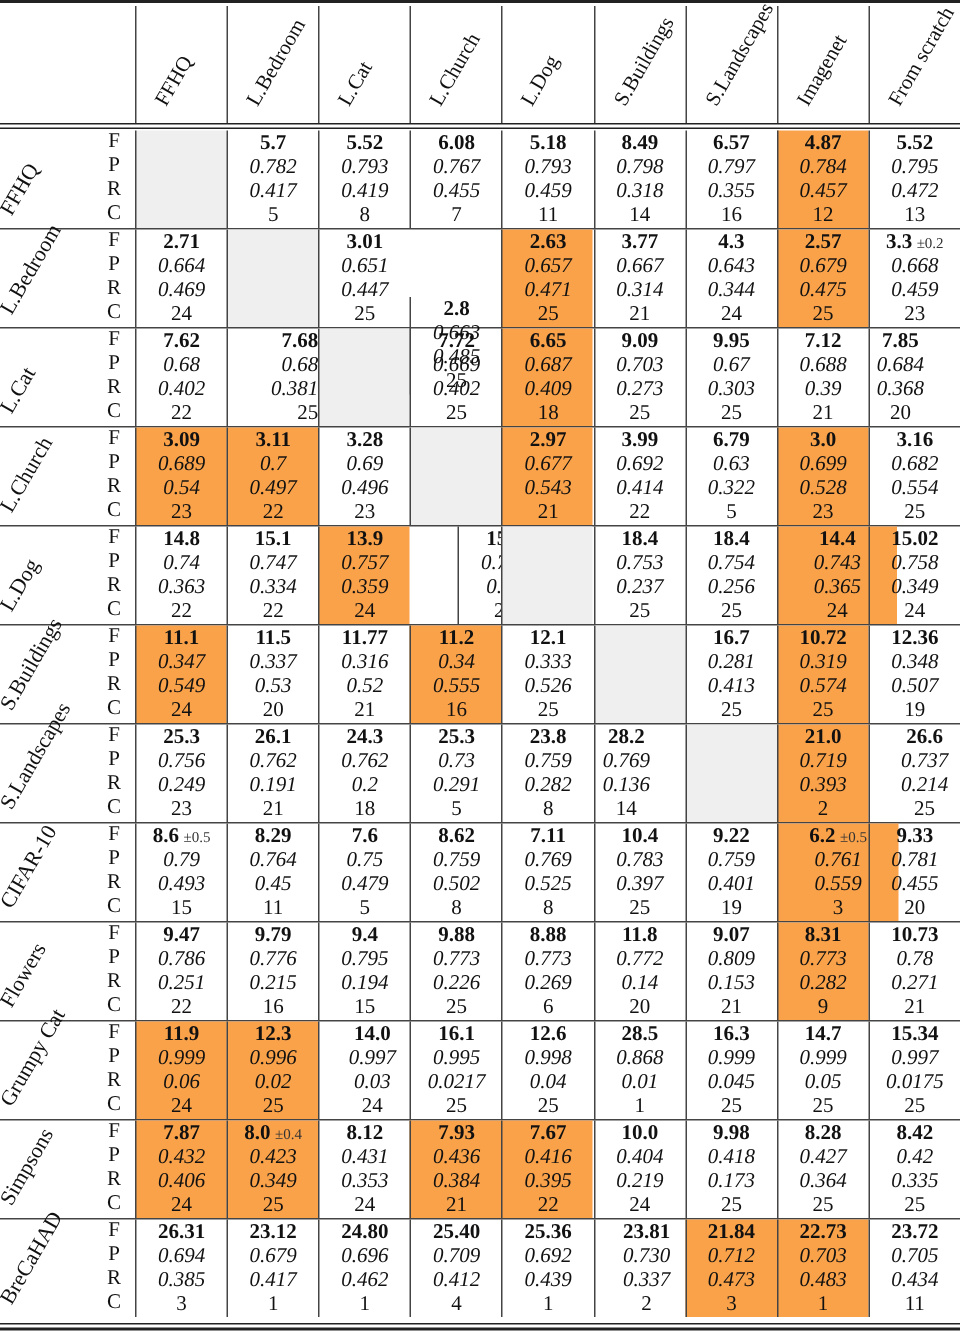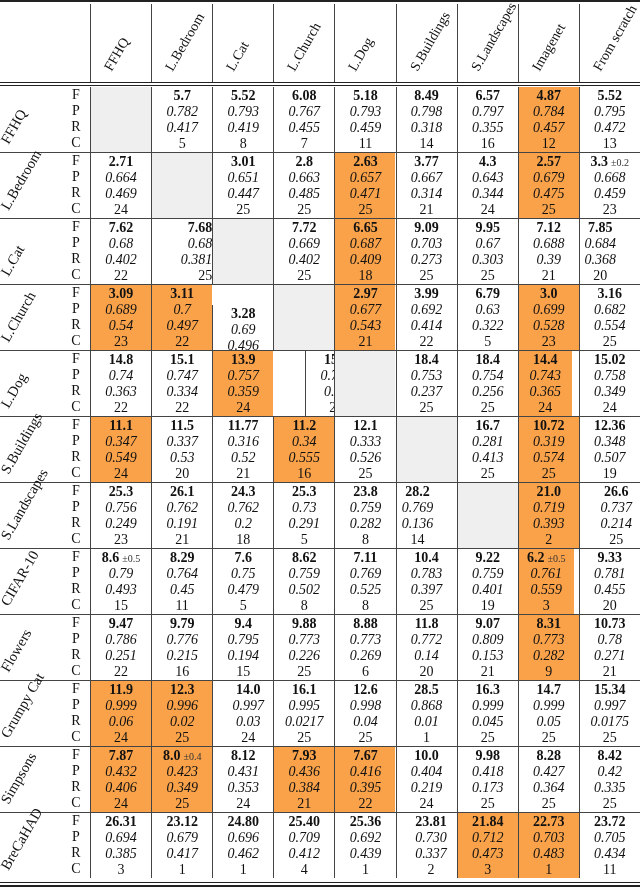--- a/index.html
+++ b/index.html
@@ -135,21 +135,21 @@
           <div class="r"><span>0.469</span></div>
           <div class="c"><span>24</span></div>
         </div>
         <div class="cell diag" style="left: 151.1px; width: 61.1px;"></div>
         <div class="cell" style="left: 212.2px; width: 61.1px;">
           <div class="f"><span>3.01</span></div>
           <div class="p"><span>0.651</span></div>
           <div class="r"><span>0.447</span></div>
           <div class="c"><span>25</span></div>
         </div>
-        <div class="cell" style="left: 273.3px; width: 61.1px;">
+        <div class="cell" style="left: 273.3px; width: 61.1px; margin-top: 45px;">
           <div class="f"><span>2.8</span></div>
           <div class="p"><span>0.663</span></div>
           <div class="r"><span>0.485</span></div>
           <div class="c"><span>25</span></div>
         </div>
         <div class="cell hl" style="left: 334.4px; width: 61.1px;">
           <div class="f"><span>2.63</span></div>
           <div class="p"><span>0.657</span></div>
           <div class="r"><span>0.471</span></div>
           <div class="c"><span>25</span></div>
@@ -254,21 +254,21 @@
           <div class="p"><span>0.689</span></div>
           <div class="r"><span>0.54</span></div>
           <div class="c"><span>23</span></div>
         </div>
         <div class="cell hl" style="left: 151.1px; width: 61.1px;">
           <div class="f"><span>3.11</span></div>
           <div class="p"><span>0.7</span></div>
           <div class="r"><span>0.497</span></div>
           <div class="c"><span>22</span></div>
         </div>
-        <div class="cell" style="left: 212.2px; width: 61.1px; margin-top: 20px;">
+        <div class="cell" style="left: 212.2px; width: 61.1px;">
           <div class="f"><span>3.28</span></div>
           <div class="p"><span>0.69</span></div>
           <div class="r"><span>0.496</span></div>
           <div class="c"><span>23</span></div>
         </div>
         <div class="cell diag" style="left: 273.3px; width: 61.1px;"></div>
         <div class="cell hl" style="left: 334.4px; width: 61.1px;">
           <div class="f"><span>2.97</span></div>
           <div class="p"><span>0.677</span></div>
           <div class="r"><span>0.543</span></div>
@@ -339,21 +339,21 @@
           <div class="p"><span>0.753</span></div>
           <div class="r"><span>0.237</span></div>
           <div class="c"><span>25</span></div>
         </div>
         <div class="cell" style="left: 456.6px; width: 61.1px;">
           <div class="f"><span>18.4</span></div>
           <div class="p"><span>0.754</span></div>
           <div class="r"><span>0.256</span></div>
           <div class="c"><span>25</span></div>
         </div>
-        <div class="cell hl" style="left: 517.7px; width: 54px;">
+        <div class="cell hl" style="left: 517.7px; width: 80px;">
           <div class="f"><span>14.4</span></div>
           <div class="p"><span>0.743</span></div>
           <div class="r"><span>0.365</span></div>
           <div class="c"><span>24</span></div>
         </div>
         <div class="cell" style="left: 578.8px; width: 61.1px;">
           <div class="f"><span>15.02</span></div>
           <div class="p"><span>0.758</span></div>
           <div class="r"><span>0.349</span></div>
           <div class="c"><span>24</span></div>
@@ -524,21 +524,21 @@
           <div class="p"><span>0.783</span></div>
           <div class="r"><span>0.397</span></div>
           <div class="c"><span>25</span></div>
         </div>
         <div class="cell" style="left: 456.6px; width: 61.1px;">
           <div class="f"><span>9.22</span></div>
           <div class="p"><span>0.759</span></div>
           <div class="r"><span>0.401</span></div>
           <div class="c"><span>19</span></div>
         </div>
-        <div class="cell hl" style="left: 517.7px; width: 56px;">
+        <div class="cell hl" style="left: 517.7px; width: 81px;">
           <div class="f"><span>6.2</span><span class="pm">±0.5</span></div>
           <div class="p"><span>0.761</span></div>
           <div class="r"><span>0.559</span></div>
           <div class="c"><span>3</span></div>
         </div>
         <div class="cell" style="left: 578.8px; width: 61.1px;">
           <div class="f"><span>9.33</span></div>
           <div class="p"><span>0.781</span></div>
           <div class="r"><span>0.455</span></div>
           <div class="c"><span>20</span></div>

